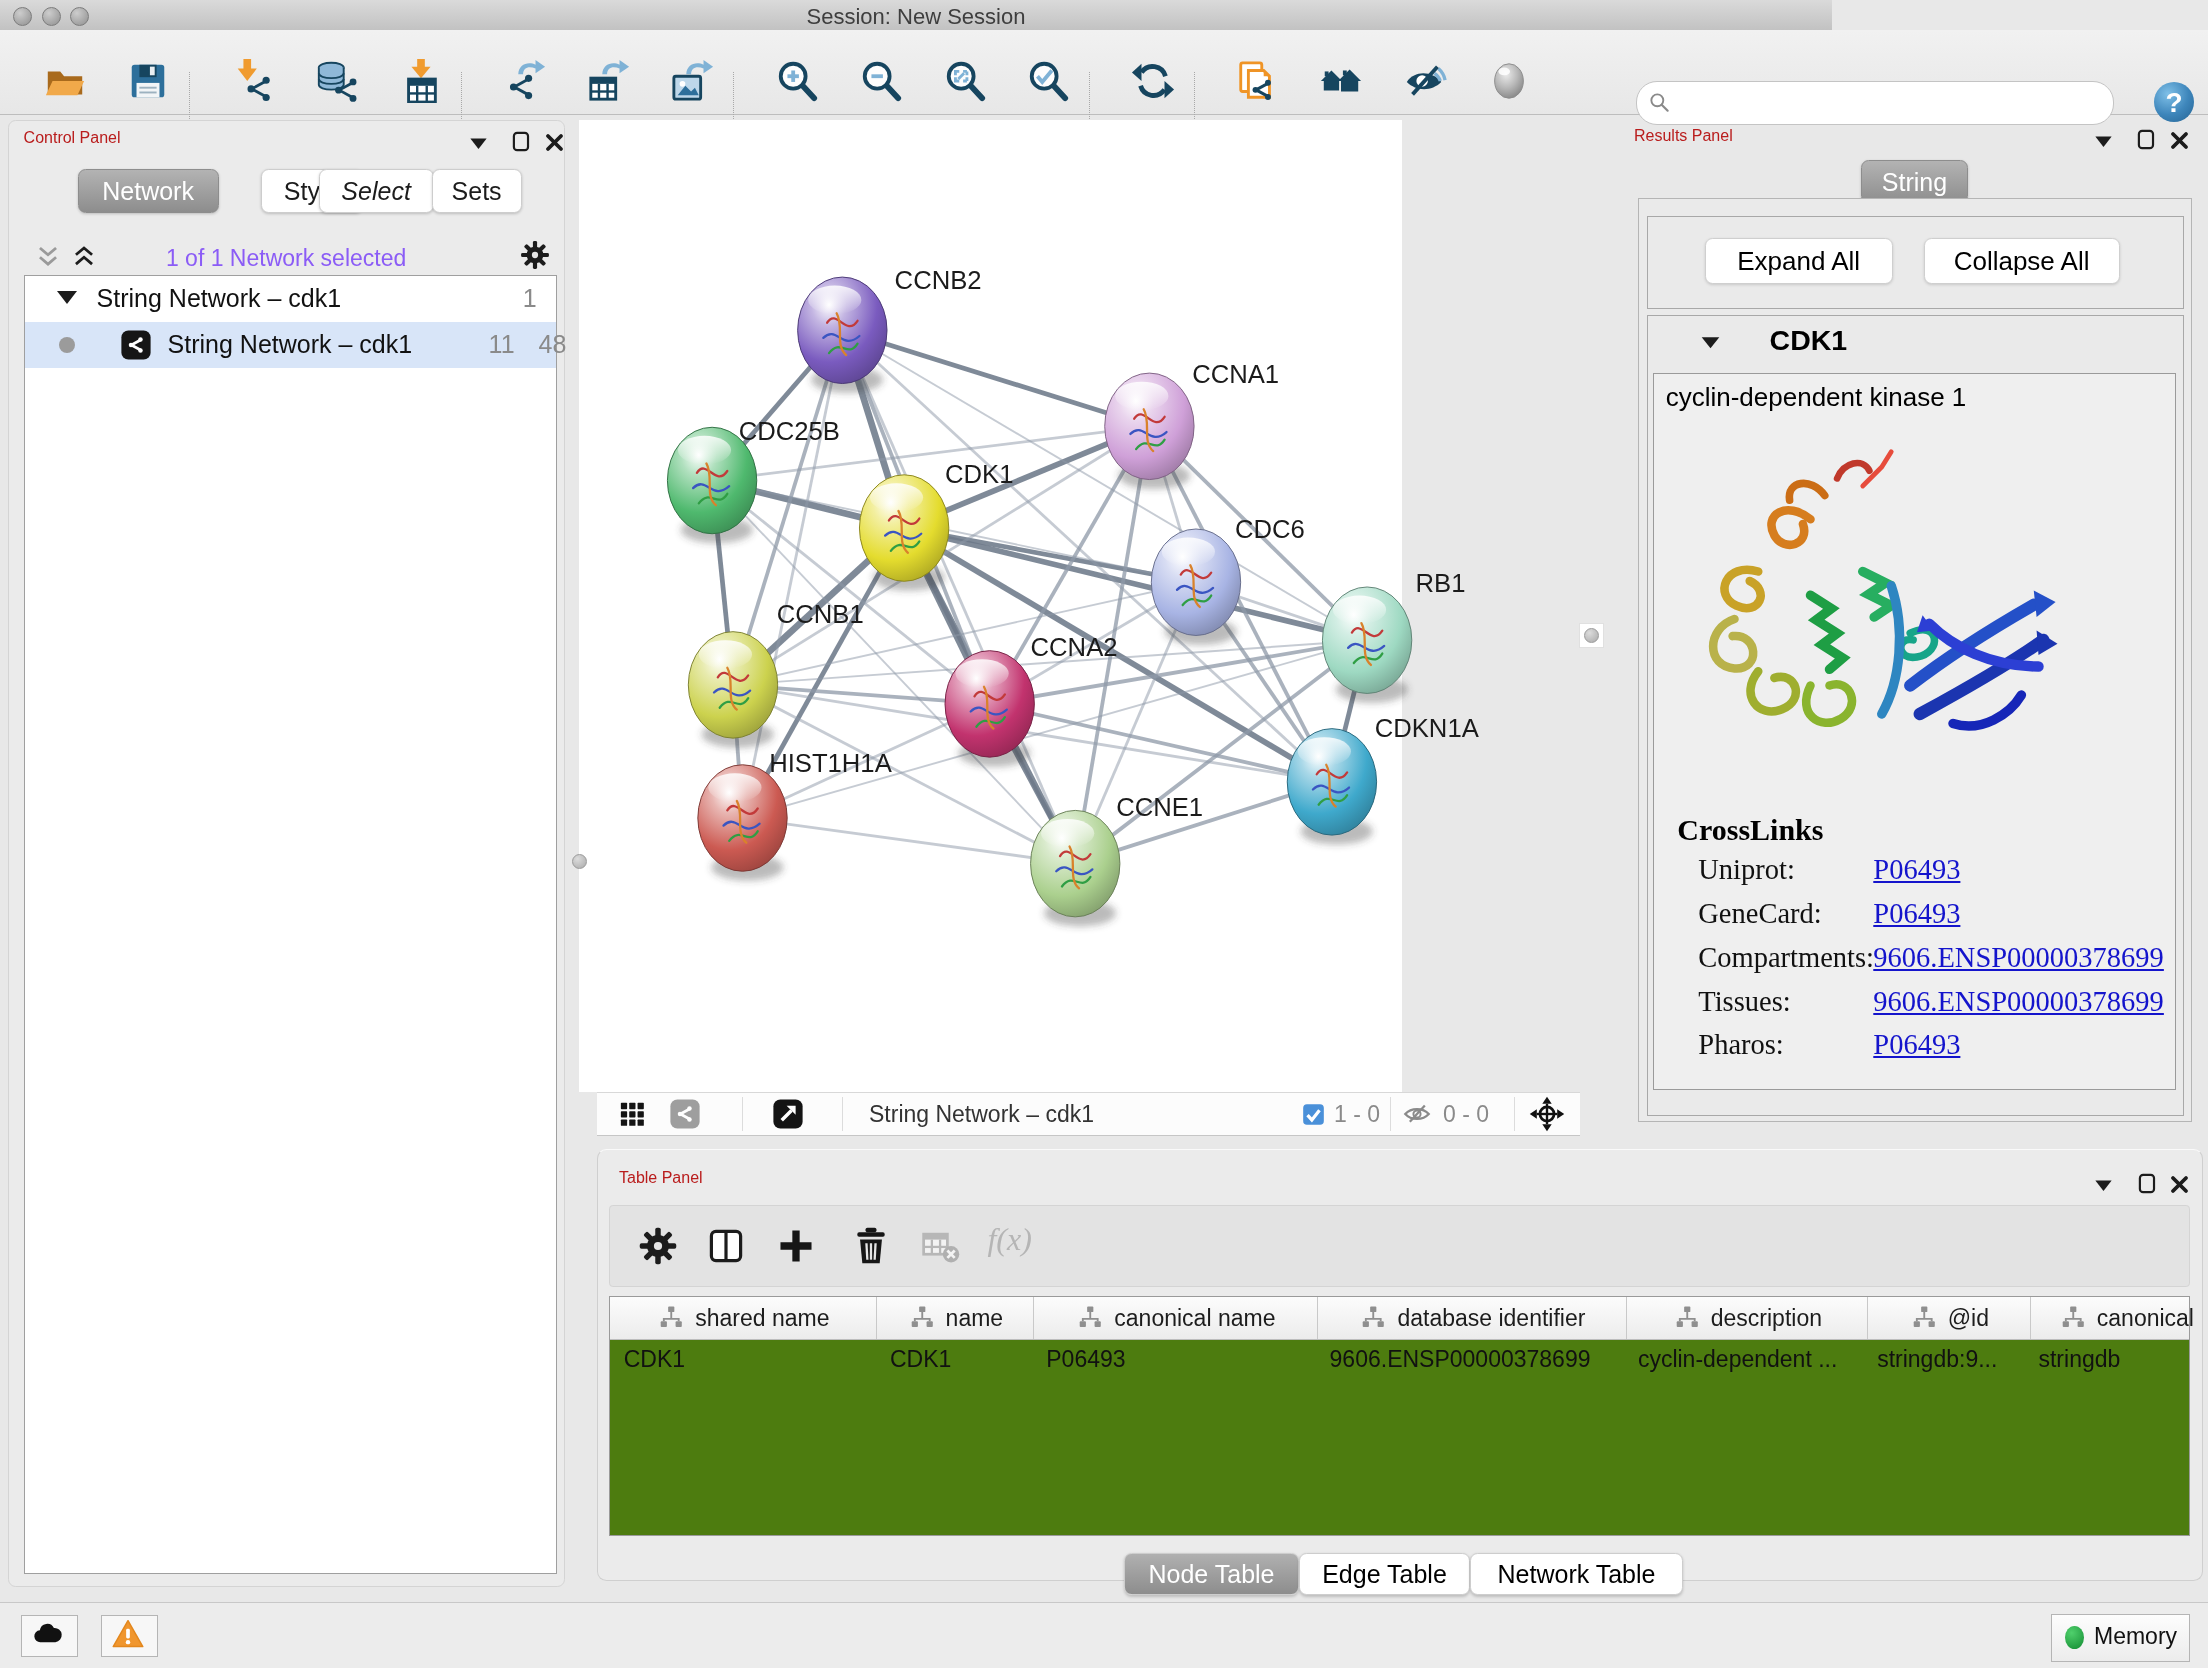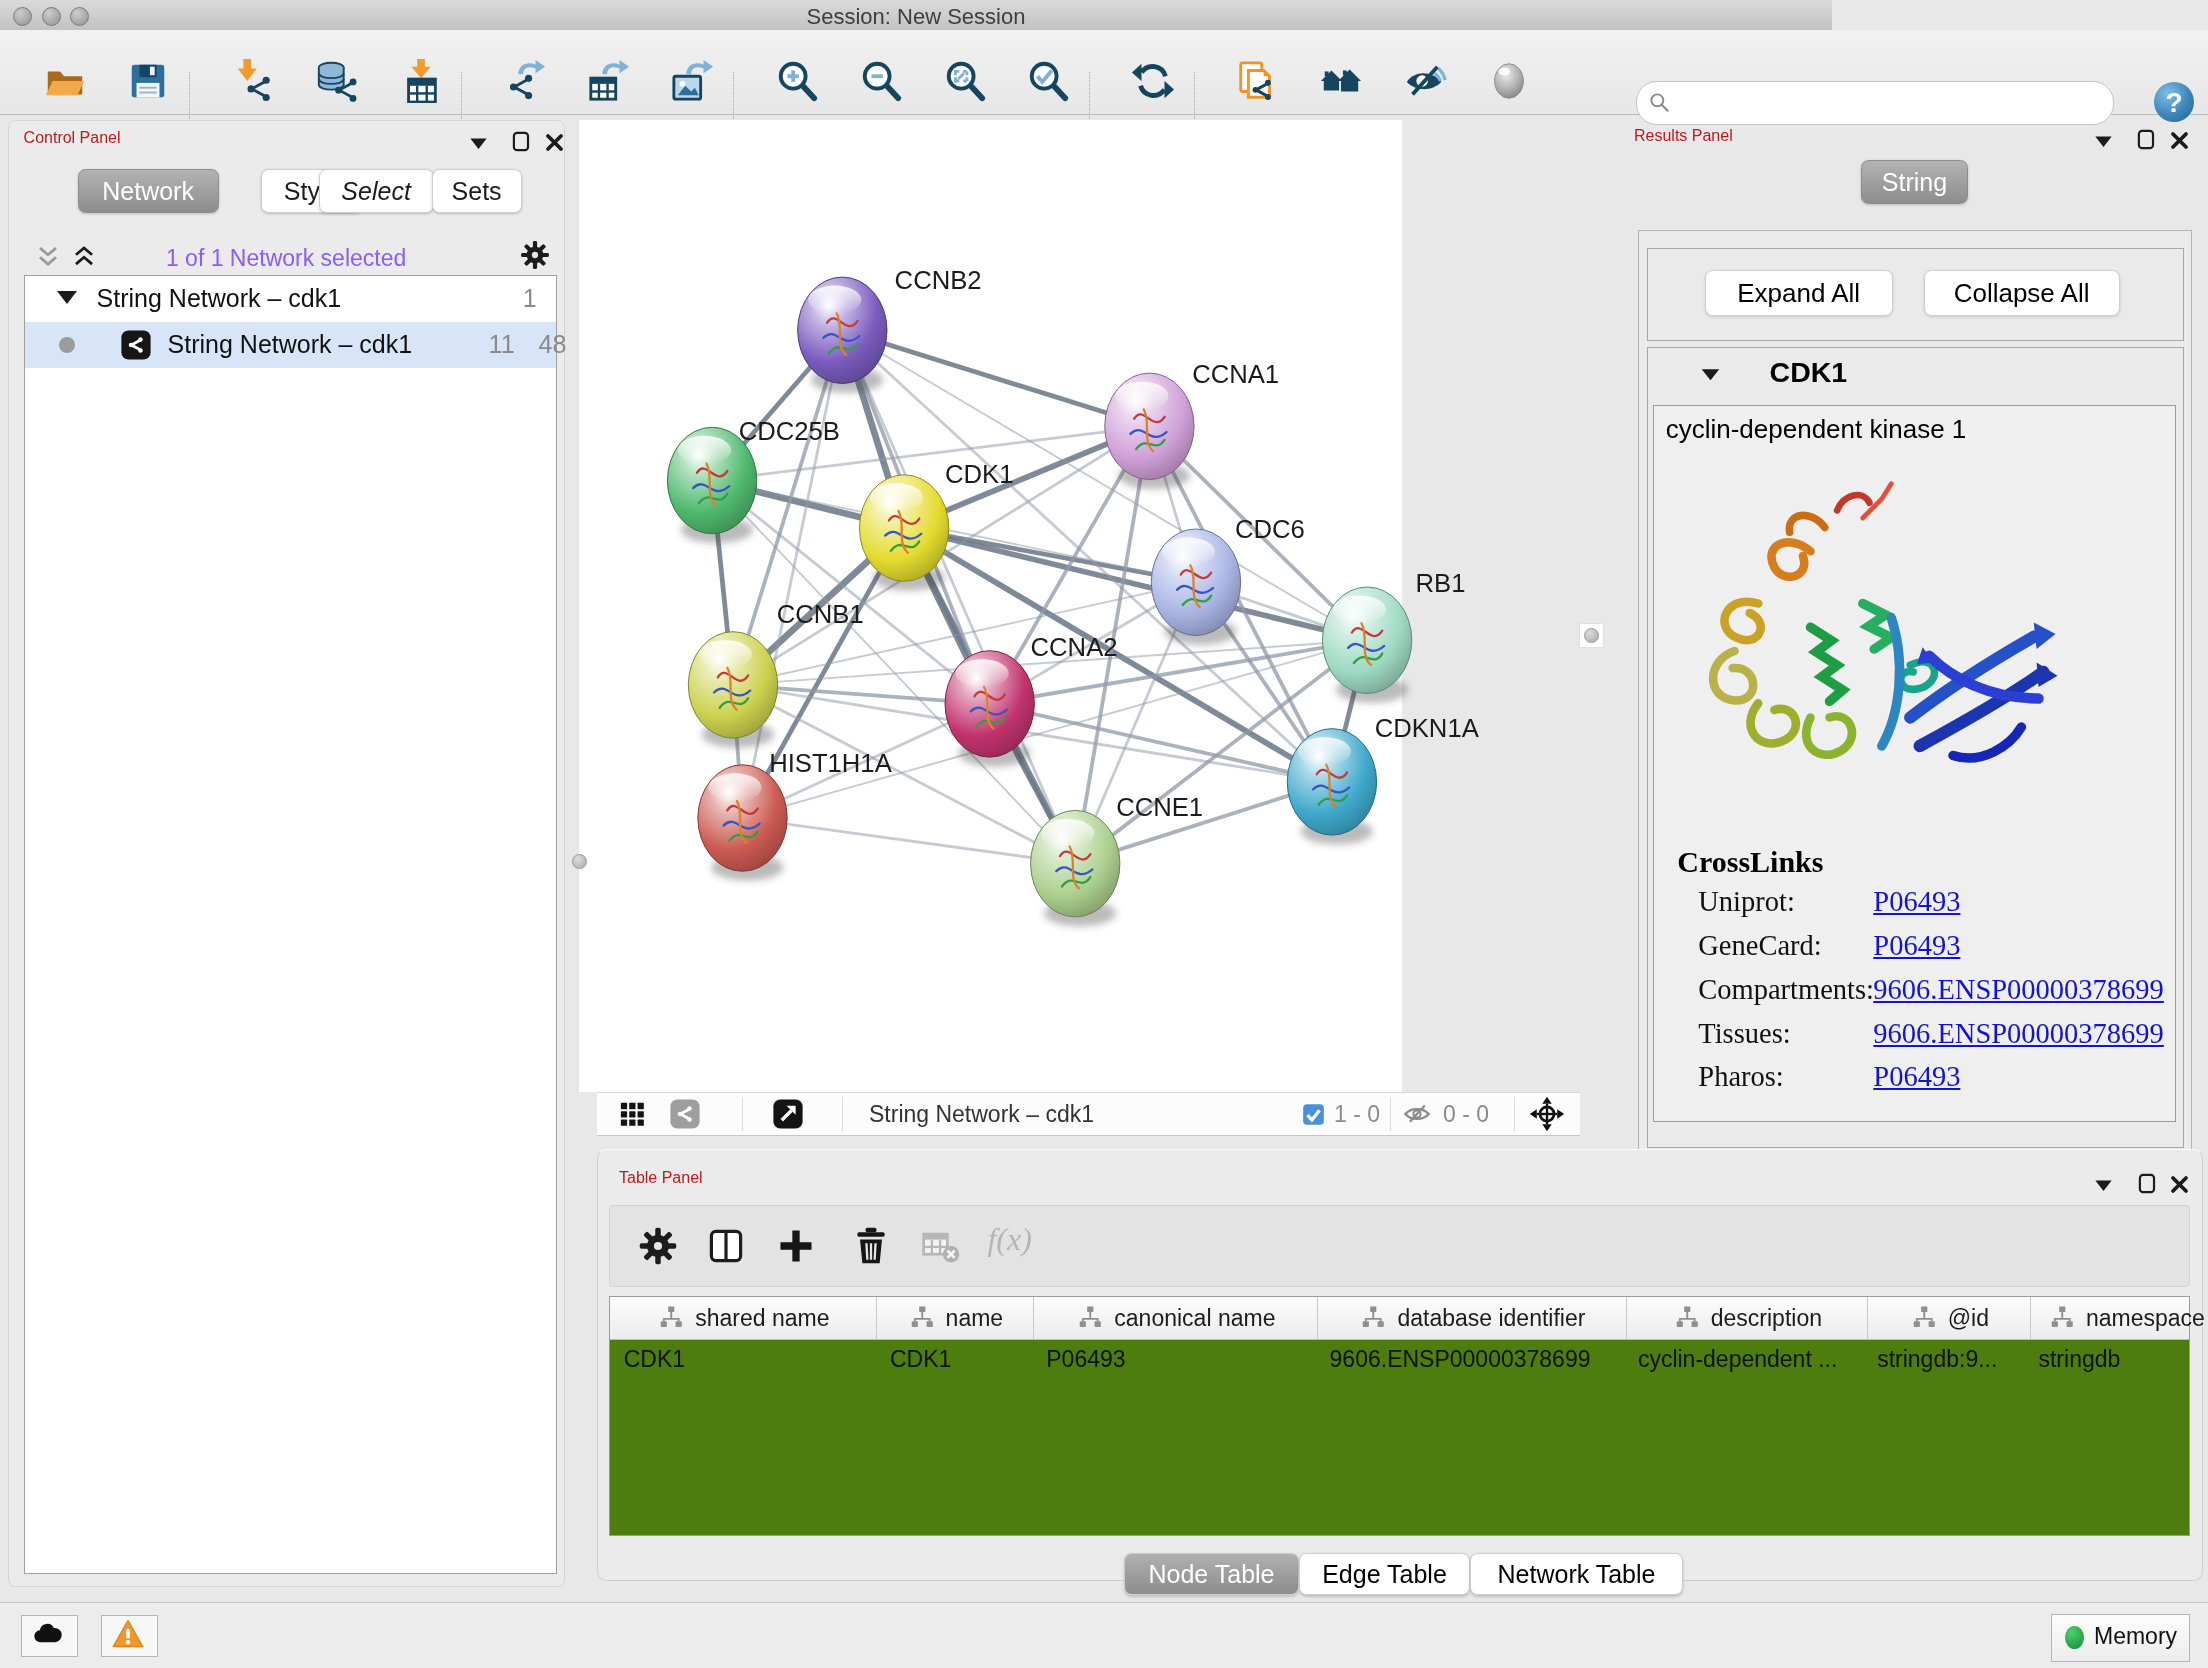--- a/index.html
+++ b/index.html
@@ -41,21 +41,21 @@
   
   #net-canvas{left:579px;top:120px;width:823px;height:972px;background:#fff;}
   #net-bottombar{left:597px;top:1092px;width:983px;height:42px;background:#fcfcfc;
     border-top:1px solid #d8d8d8;border-bottom:1px solid #c6c6c6;}
   .nb-sep{position:absolute;top:3.8px;height:34px;border-left:1px solid #dcdcdc;}
   .nb-ic{position:absolute;width:32px;height:32px;top:4.8px;cursor:pointer;}
   .nb-txt{position:absolute;top:7.6px;font-size:23px;color:#8a8a8a;}
   .split-dot{position:absolute;border-radius:50%;background:radial-gradient(circle at 35% 30%,#dcdcdc,#a9a9a9);
     border:1px solid #9a9a9a;}
   
-  #results-box{left:1638px;top:198px;width:552px;height:922px;background:#eaeaea;border:1px solid #b5b5b5;margin-top:32px;}
+  #results-box{left:1638px;top:198px;width:552px;height:922px;background:#eaeaea;border:1px solid #b5b5b5;}
   #res-btns{left:7.6px;top:17px;width:535px;height:91px;border:1px solid #a8a8a8;}
   .res-btn{position:absolute;top:21px;height:44px;background:#fff;border:1px solid #cfcfcf;border-radius:7.6px;
     font-size:26px;text-align:center;line-height:44px;box-shadow:0 1px 2.9px rgba(0,0,0,.15);cursor:pointer;}
   #res-content{left:7.6px;top:116px;width:535px;height:799px;border:1px solid #a8a8a8;}
   #res-inner{left:5.7px;top:57px;width:521px;height:715px;border:1px solid #9a9a9a;background:#efefef;}
   .serif{font-family:"Liberation Serif",serif;}
   .xl-row{position:absolute;left:44px;font-size:28.5px;color:#111;}
   .xl-link{position:absolute;left:219px;font-size:28.5px;color:#1414cc;text-decoration:underline;cursor:pointer;}
   
   #table-panel{left:597px;top:1149px;width:1604px;height:430px;background:#ebebeb;
@@ -883,21 +883,21 @@
         </div>
         <div class="col-h" style="width: 190px;">
           <span style="width:28.5px;height:28.5px"><svg viewBox="0 0 46 46" width="100%" height="100%">
               <g fill="#8f8f8f">
                 <rect x="18" y="4" width="10" height="9" rx="1.5"></rect>
                 <rect x="6" y="28" width="10" height="9" rx="1.5"></rect>
                 <rect x="30" y="28" width="10" height="9" rx="1.5"></rect>
               </g>
               <path d="M23,13 v7 M11,28 v-4 h24 v4 M23,20 v4" stroke="#8f8f8f" stroke-width="3" fill="none"></path>
             </svg></span>
-          <span>namespace</span>
+          <span>canonical</span>
         </div>
       </div>
     <div id="tp-row">
         <div class="cell" style="width: 253px;">CDK1</div>
         <div class="cell" style="width: 143px;">CDK1</div>
         <div class="cell" style="width: 270px;">P06493</div>
         <div class="cell" style="width: 295px;">9606.ENSP00000378699</div>
         <div class="cell" style="width: 226px;">cyclin-dependent ...</div>
         <div class="cell" style="width: 148px;">stringdb:9...</div>
         <div class="cell" style="width: 177px;">stringdb</div>

